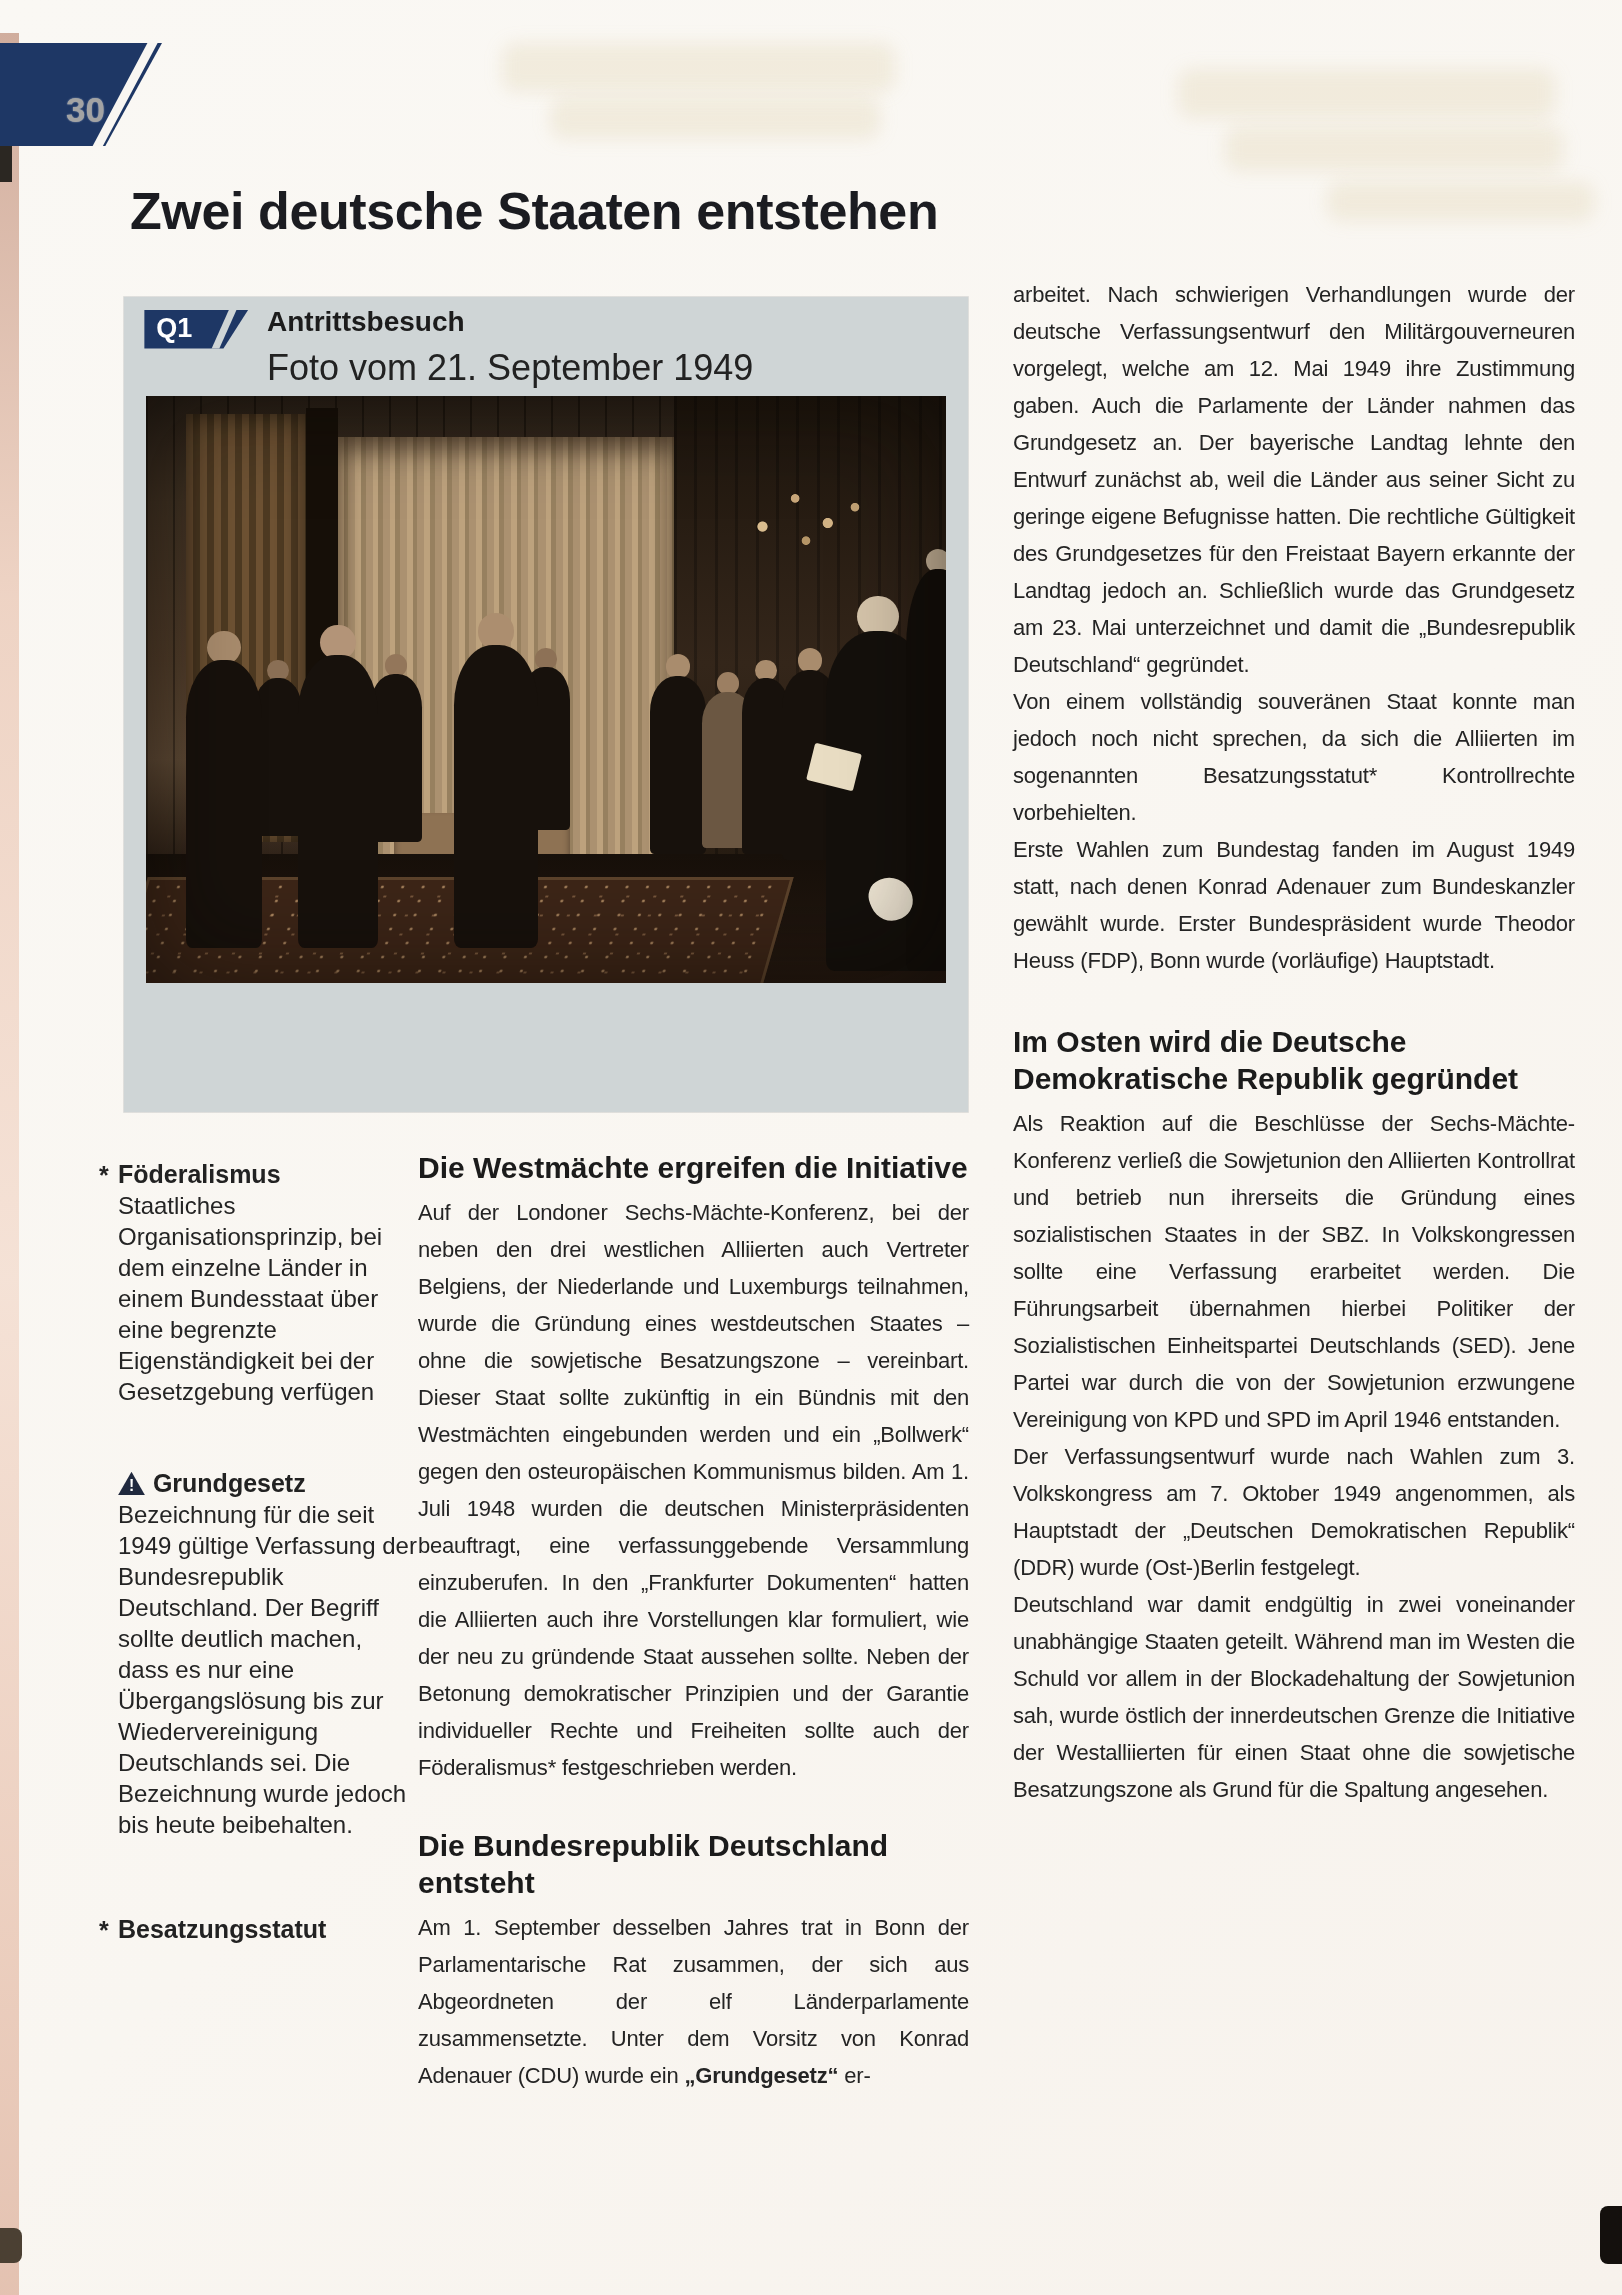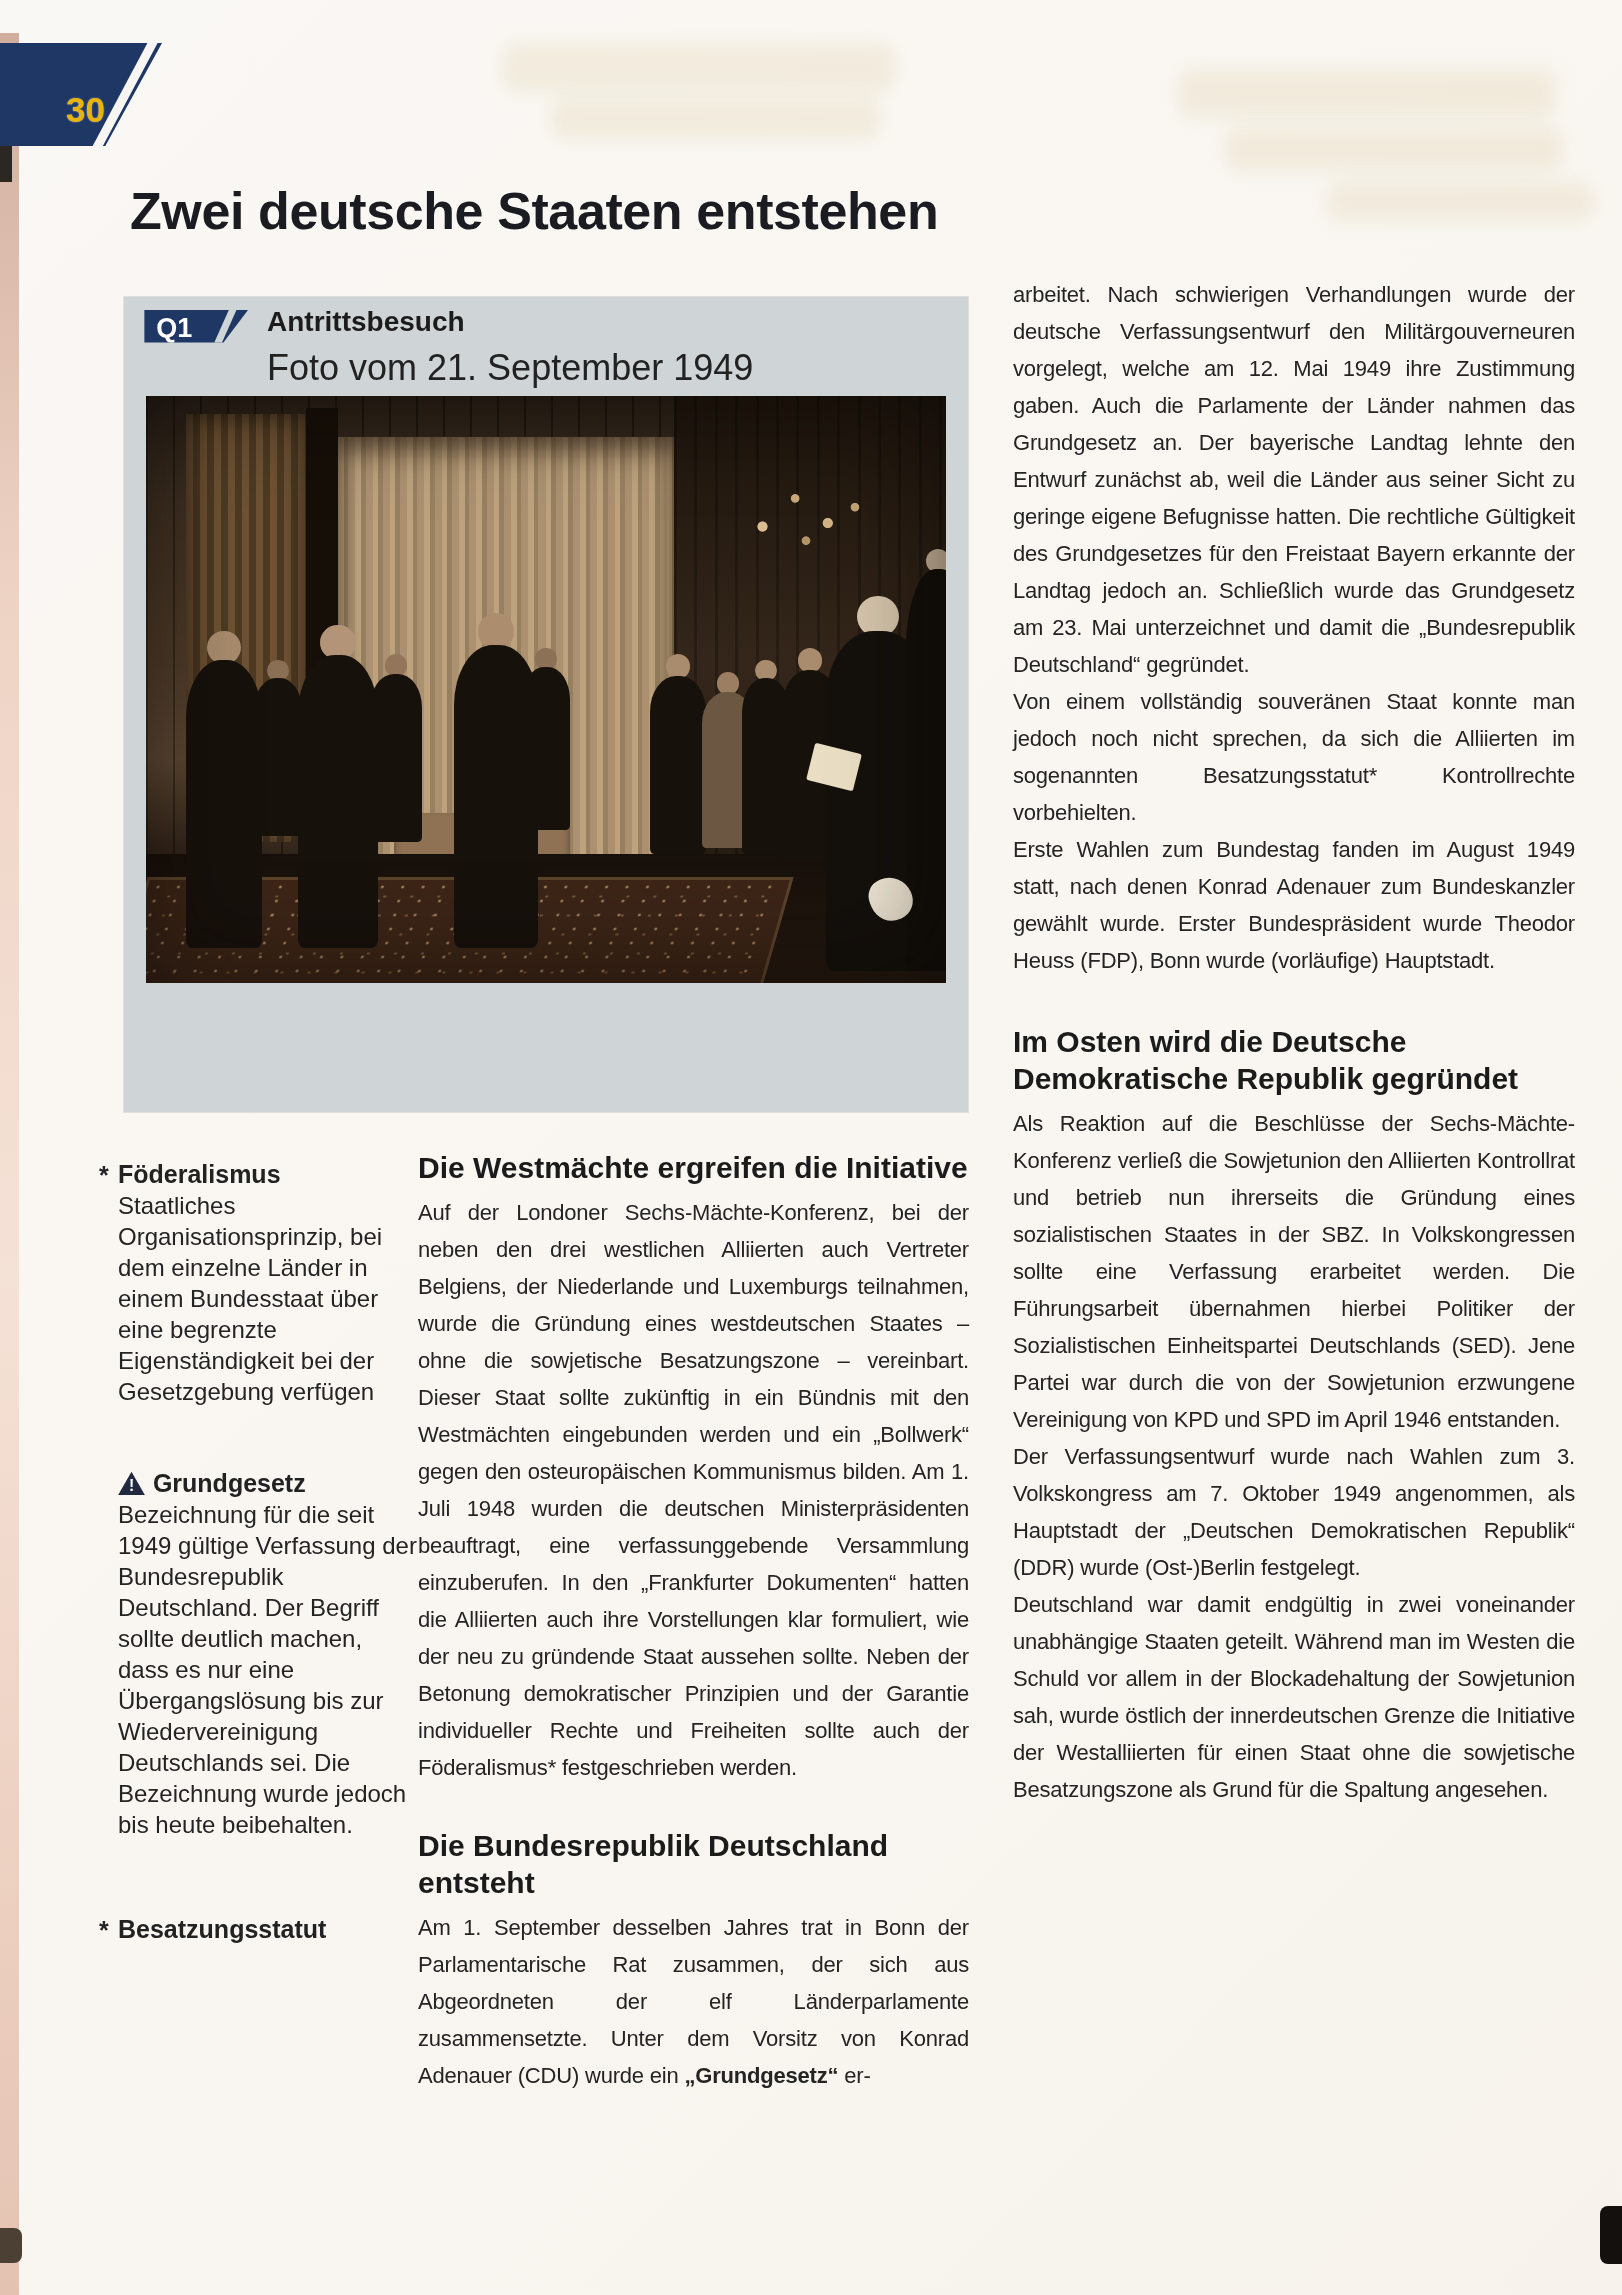--- a/index.html
+++ b/index.html
@@ -14,29 +14,29 @@
     background:linear-gradient(180deg,#c9a08e 0%,#eccdbc 25%,#f4ded1 55%,#e9c7b5 85%,#e0b9a6 100%);
     opacity:.85;}
   .scan-mark-top{position:absolute;left:0;top:146px;width:11.8px;height:36px;background:#2b2722;}
   .scan-mark-bl{position:absolute;left:0;top:2228px;width:22px;height:35px;background:#4b4033;border-radius:0 7.9px 7.9px 0;}
   .scan-mark-br{position:absolute;left:1600px;top:2206px;width:23px;height:58px;background:#14100d;border-radius:7.9px 0 0 7.9px;}
   .ghost{position:absolute;background:rgba(203,176,112,.17);filter:blur(8.6px);border-radius:14px;}
   
   .tab{position:absolute;left:0;top:43px;width:162px;height:103px;background:#1e3765;
     clip-path:polygon(0 0,100% 0,65% 100%,0 100%);}
   .tab-slash{position:absolute;left:118px;top:-11px;width:9.4px;height:135px;background:#f8f6f2;transform:rotate(28deg);}
-  .tab-num{position:absolute;left:66px;top:49px;color:#eab308;font-weight:bold;font-size:35px;line-height:1;
+  .tab-num{position:absolute;left:66px;top:49px;color:#a3a3a3;font-weight:bold;font-size:35px;line-height:1;
     text-shadow:0 0 1.6px rgba(255,255,255,.6);}
   
   .page-title{position:absolute;left:130px;top:149px;font-size:52px;font-weight:600;color:#1b1c21;
     letter-spacing:-0.4px;line-height:1.05;}
   
   .figure-box{position:absolute;left:124px;top:297px;width:844px;height:815px;background:#cfd5d6;
     box-shadow:0 0 0 0.8px rgba(120,130,135,.25);}
-  .q-badge{position:absolute;left:20.4px;top:12.6px;width:104px;height:33px;background:#1e3765;
+  .q-badge{position:absolute;left:20.4px;top:12.6px;width:104px;height:39px;background:#1e3765;
     clip-path:polygon(0 0,100% 0,76% 100%,0 100%);}
   .q-badge-label{position:absolute;left:11.8px;top:4.7px;color:#fff;font-weight:bold;font-size:27px;line-height:1.1;}
   .q-badge-slash{position:absolute;left:76px;top:-6.3px;width:7px;height:55px;background:#cfd5d6;transform:rotate(24deg);}
   .fig-heading{position:absolute;left:143px;top:9.4px;font-size:28px;font-weight:bold;color:#1c1c1c;}
   .fig-subheading{position:absolute;left:143px;top:50px;font-size:36px;color:#222;}
   
   .photo{position:absolute;left:22px;top:99px;width:800px;height:587px;overflow:hidden;
     background:linear-gradient(180deg,#241b12 0%,#3a2c1e 18%,#4c3826 45%,#5a4531 62%,#2d2015 78%,#231810 100%);}
   .ph-paneling{position:absolute;left:0;top:0;width:100%;height:80%;
     background:repeating-linear-gradient(90deg,rgba(0,0,0,.30) 0 2.4px,rgba(255,255,255,.02) 2.4px 27px);}

